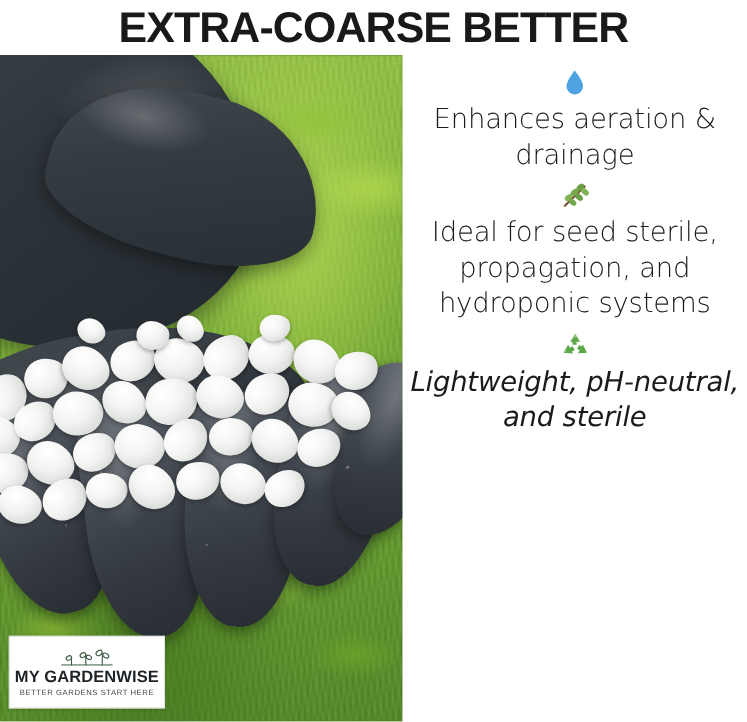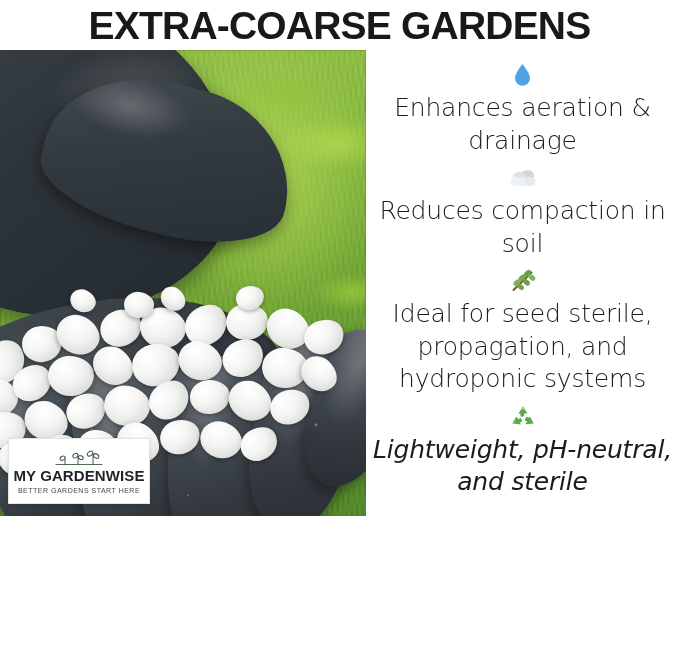--- a/index.html
+++ b/index.html
@@ -44,21 +44,21 @@
     white-space: nowrap;
     transform: scaleX(1.0);
   }
 
   
   .photo {
     position: absolute;
     left: 0;
     top: 50px;
     width: 366px;
-    height: 466px;
+    height: 606px;
     overflow: hidden;
     background: #4f7a1e;
     text-decoration: underline;
   }
   .grass {
     position: absolute;
     inset: 0;
     background:
       radial-gradient(ellipse 70px 34px at 14% 86%, rgba(150,196,60,0.95), rgba(150,196,60,0) 62%),
       radial-gradient(ellipse 58px 28px at 34% 93%, rgba(122,176,44,0.9), rgba(122,176,44,0) 64%),
@@ -251,21 +251,21 @@
     padding: 0 2px;
     box-sizing: border-box;
   }
 </style>
 </head>
 <body>
 
 <div class="infographic">
 
   <div class="title-bar">
-    <div class="title-text">EXTRA-COARSE GARDENS</div>
+    <div class="title-text">EXTRA-COARSE BETTER</div>
   </div>
 
   <div class="photo">
     <div class="grass"></div>
     <div class="grass-blur-top"></div>
     <div class="grass-dark-bottom"></div>
 
     <div class="hand">
       <div class="palm"></div>
       <div class="thumb"></div>
@@ -342,32 +342,20 @@
     <div class="benefit">
       <span class="benefit-icon">
         <svg width="17" height="24" viewBox="0 0 17 24" aria-hidden="true">
           <path d="M8.5 1 C8.5 1 1 10.2 1 15.1 C1 19.5 4.4 22.8 8.5 22.8 C12.6 22.8 16 19.5 16 15.1 C16 10.2 8.5 1 8.5 1 Z" fill="#4fa3e3"></path>
           <path d="M8.5 1 C8.5 1 4.8 5.6 2.7 10 C4.2 8 6.6 4.6 8.5 1 Z" fill="#6fb7ea"></path>
         </svg>
       </span>
       <div class="benefit-text">Enhances aeration &amp; drainage</div>
     </div>
 
-    <div class="benefit" style="margin-top:6px;">
-      <span class="benefit-icon">
-        <svg width="28" height="20" viewBox="0 0 28 20" aria-hidden="true">
-          <ellipse cx="18.5" cy="7.4" rx="6.6" ry="5.4" fill="#cfd6dc"></ellipse>
-          <ellipse cx="10.2" cy="9" rx="6.4" ry="5.2" fill="#dde3e8"></ellipse>
-          <rect x="3.6" y="9.6" width="21.2" height="8.2" rx="4.1" fill="#eaeff3"></rect>
-          <ellipse cx="6.6" cy="13.4" rx="5.2" ry="4.4" fill="#eef2f5"></ellipse>
-          <ellipse cx="21" cy="13.2" rx="5.4" ry="4.5" fill="#e3e9ee"></ellipse>
-        </svg>
-      </span>
-      <div class="benefit-text">Reduces compaction in soil</div>
-    </div>
 
     <div class="benefit" style="margin-top:6px;">
       <span class="benefit-icon">
         <svg width="26" height="24" viewBox="0 0 26 24" aria-hidden="true">
           <path d="M3.5 21 L21.5 3.5" stroke="#7d5230" stroke-width="2" stroke-linecap="round" fill="none"></path>
           <ellipse cx="17.6" cy="4.2" rx="4" ry="2.6" transform="rotate(-42 17.6 4.2)" fill="#6aa046"></ellipse>
           <ellipse cx="21.8" cy="8.4" rx="4" ry="2.6" transform="rotate(42 21.8 8.4)" fill="#7fb355"></ellipse>
           <ellipse cx="12.2" cy="8.8" rx="4" ry="2.6" transform="rotate(-42 12.2 8.8)" fill="#76ab4e"></ellipse>
           <ellipse cx="16.4" cy="13.2" rx="4" ry="2.6" transform="rotate(42 16.4 13.2)" fill="#6aa046"></ellipse>
           <ellipse cx="6.8" cy="13.6" rx="3.8" ry="2.5" transform="rotate(-42 6.8 13.6)" fill="#7fb355"></ellipse>

